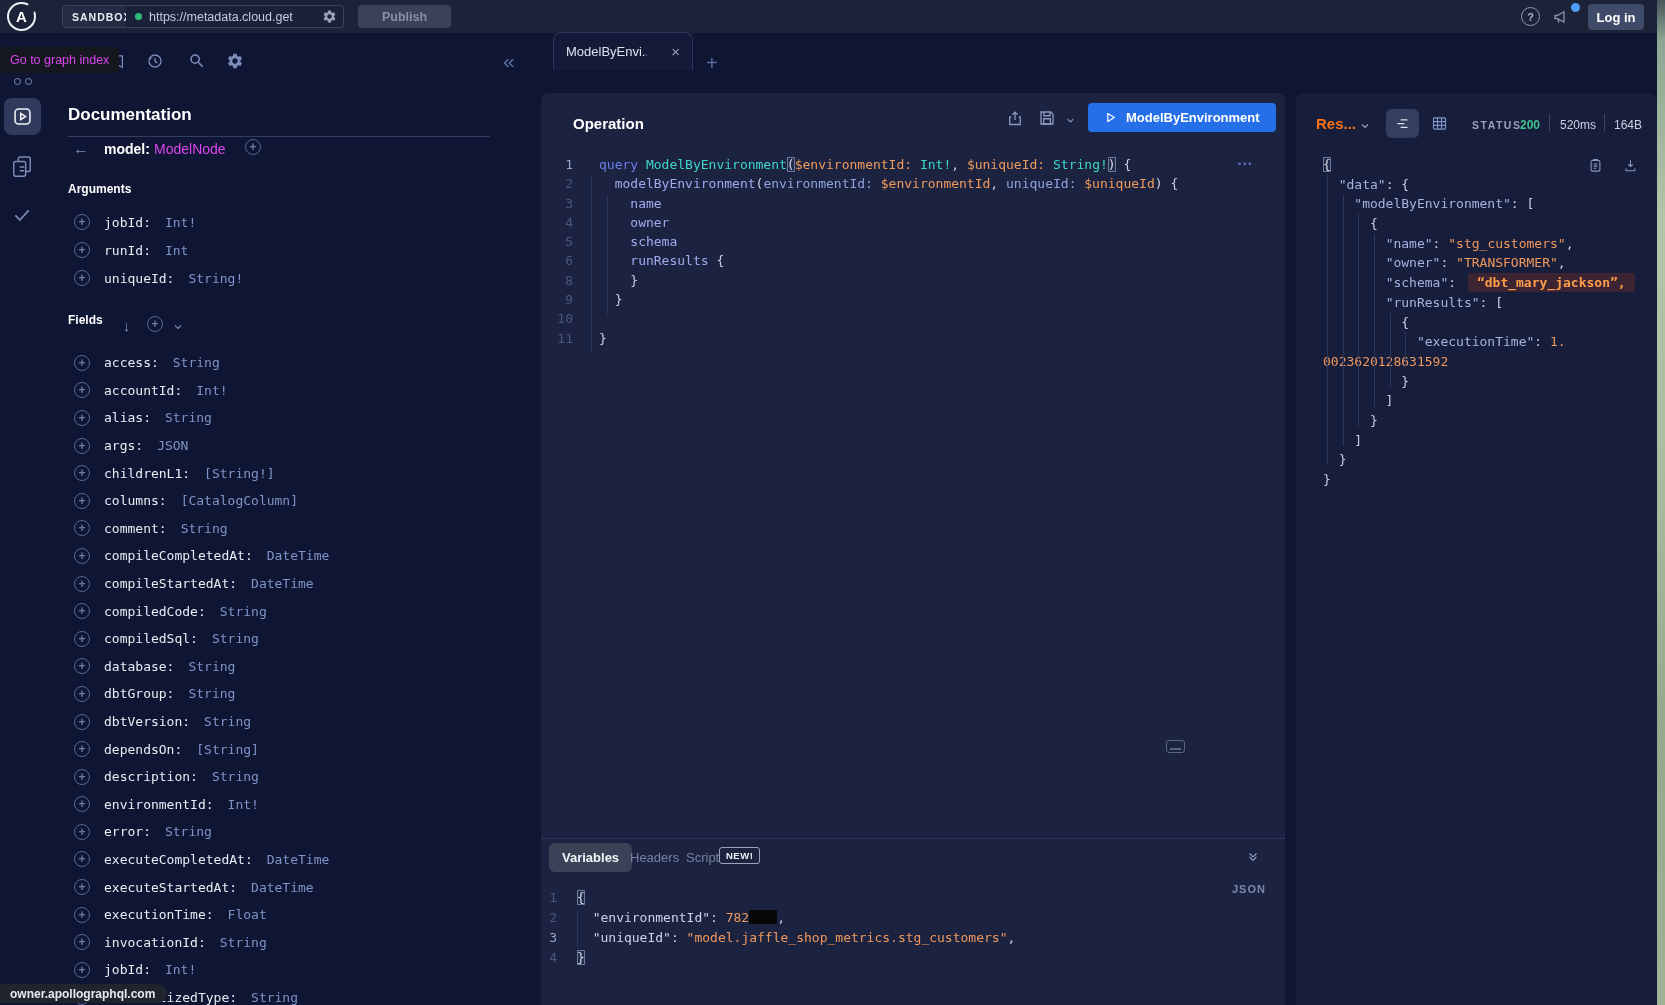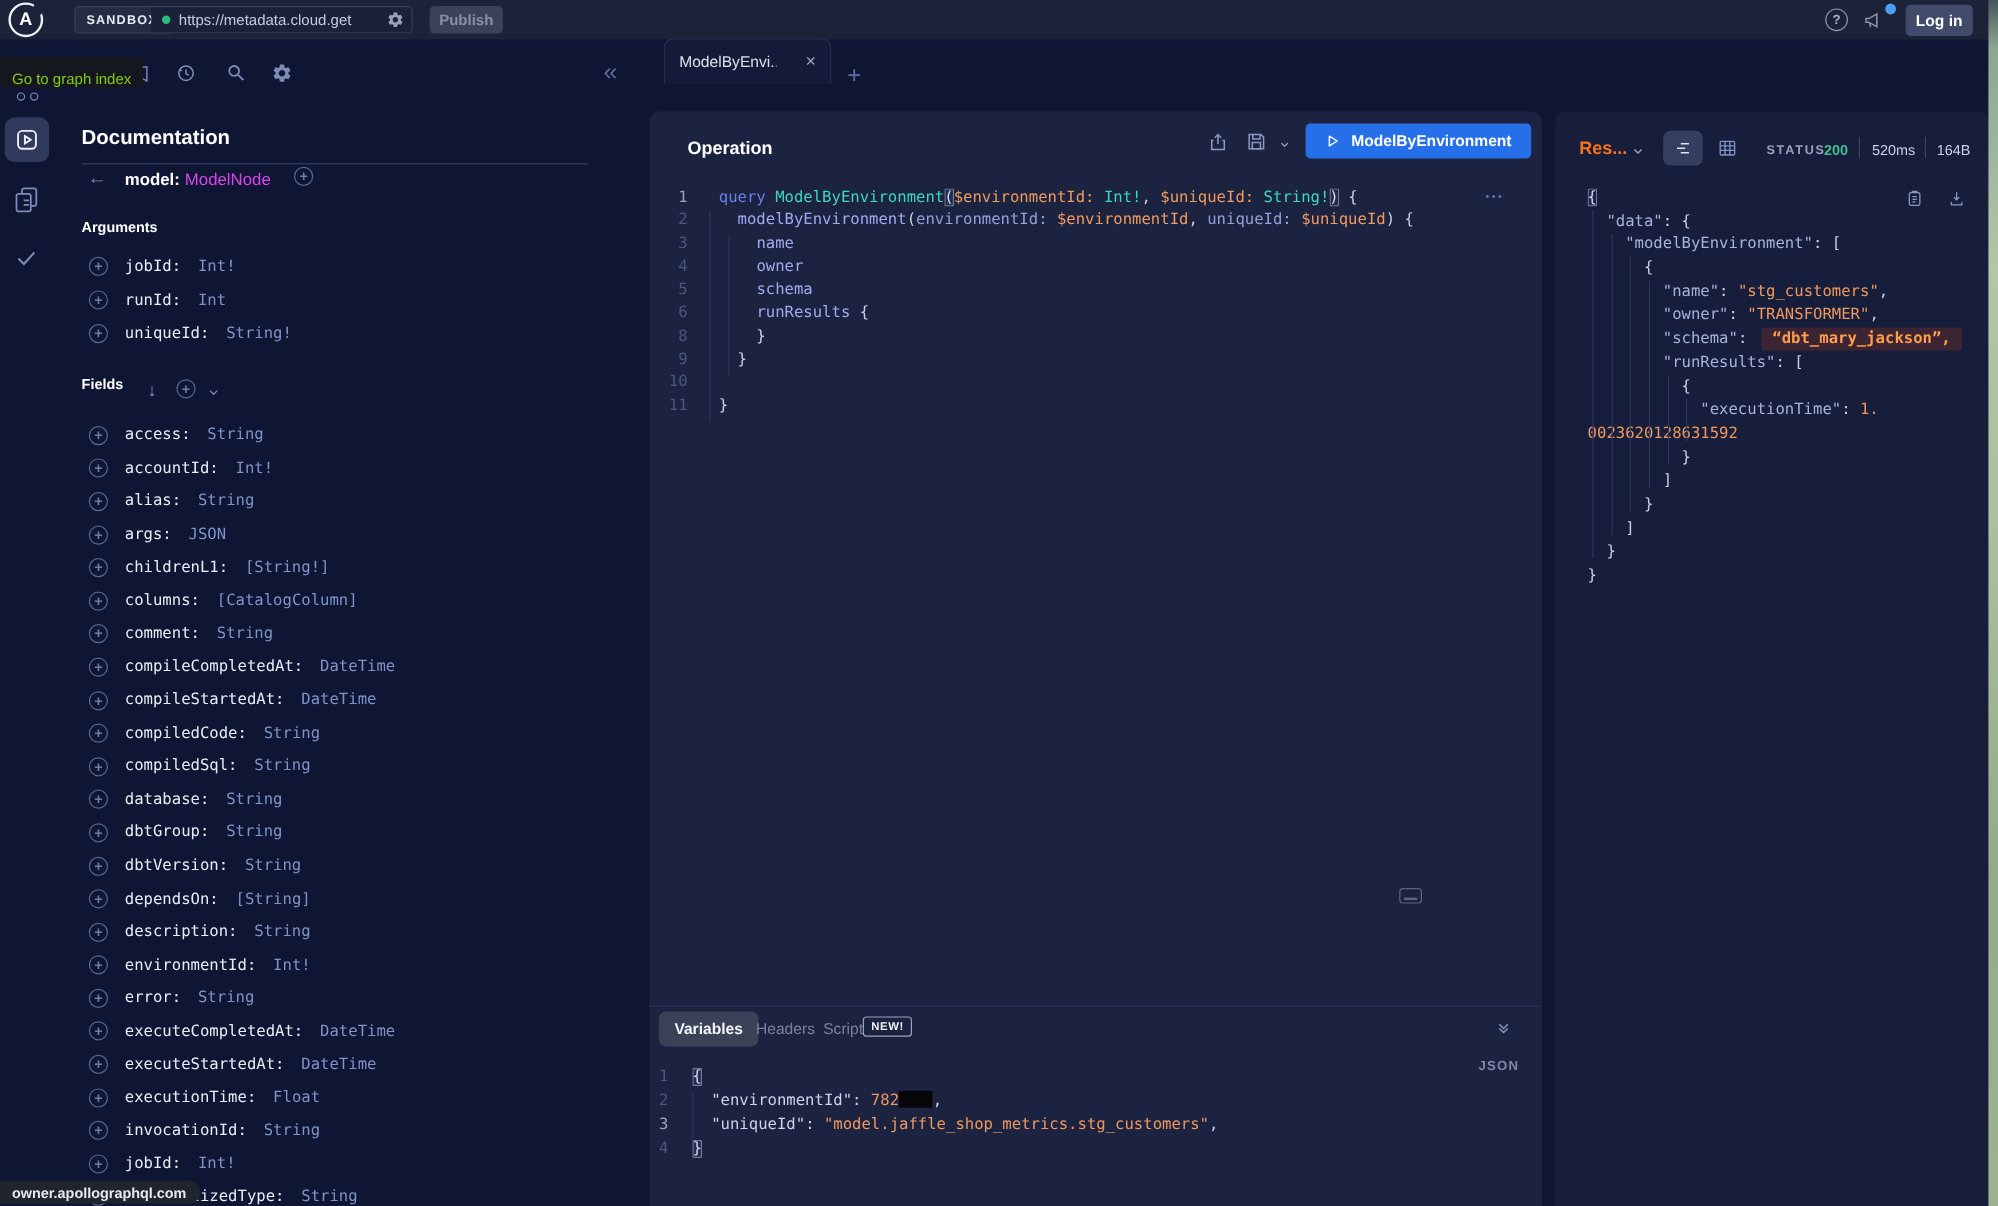--- a/index.html
+++ b/index.html
@@ -12,43 +12,43 @@
   .topbar{position:absolute;left:0;top:0;width:1665px;height:33px;background:#1c2338}
   .logo{position:absolute;left:7px;top:2px;width:29px;height:29px;border:2px solid #eef0f5;border-radius:50%;
         display:flex;align-items:center;justify-content:center;font-weight:700;font-size:15px;color:#fff;box-sizing:border-box}
   .logo::after{content:"";position:absolute;right:-3px;top:-2px;width:9px;height:9px;background:#1c2338;transform:rotate(35deg)}
   .sandbox-chip{position:absolute;left:62px;top:5px;height:23px;padding:0 9px;background:#242b42;border:1px solid #3a425c;
         border-radius:4px 0 0 4px;display:flex;align-items:center;font-size:10.5px;font-weight:700;letter-spacing:1px;color:#e8ebf2;box-sizing:border-box}
   .url-box{position:absolute;left:126px;top:5px;height:23px;width:218px;background:#1a2138;border:1px solid #3a425c;border-left:none;
         border-radius:0 4px 4px 0;display:flex;align-items:center;gap:7px;padding:0 6px 0 9px;box-sizing:border-box}
   .url-dot{width:7px;height:7px;border-radius:50%;background:#2dbd77;flex:none}
   .url-text{font-size:12.5px;color:#c6cbdb;white-space:nowrap;overflow:hidden;flex:1}
-  .publish-btn{position:absolute;left:358px;top:5px;height:23px;padding:0 8px;background:#3a4158;border-radius:4px;
+  .publish-btn{position:absolute;left:358px;top:5px;height:23px;padding:0 24px;background:#3a4158;border-radius:4px;
         display:flex;align-items:center;font-size:12.5px;font-weight:600;color:#8790a8}
   .help-circle{position:absolute;left:1521px;top:7px;width:19px;height:19px;border:1.5px solid #8b93ad;border-radius:50%;
         display:flex;align-items:center;justify-content:center;font-size:11px;font-weight:700;color:#aeb4c6;box-sizing:border-box}
   .megaphone{position:absolute;left:1551px;top:8px;color:#8b93ad}
   .notif-dot{position:absolute;left:1571px;top:3px;width:9px;height:9px;border-radius:50%;background:#4c9df5}
   .login-btn{position:absolute;left:1588px;top:4px;width:56px;height:26px;background:#3f4b68;border-radius:4px;
         display:flex;align-items:center;justify-content:center;font-size:13px;font-weight:700;color:#fff}
 
   
   .edge-strip{position:absolute;left:1657px;top:0;width:8px;height:1005px;
         background:linear-gradient(180deg,#46565b 0%,#8da692 4%,#b2c6a9 22%,#a9bf9f 45%,#93aa8c 72%,#9db394 100%)}
 
   
   .rail{position:absolute;left:0;top:33px;width:44px;height:972px}
   .rail-sel{position:absolute;left:4px;top:65px;width:37px;height:37px;background:#303a5c;border-radius:8px;
         display:flex;align-items:center;justify-content:center;color:#eef0f5}
   .rail-ic{position:absolute;color:#7c8cb8}
   .dotpair span{display:inline-block;width:5px;height:5px;border-radius:50%;border:1.5px solid #7c8cb8;margin-right:4px}
 
   
-  .tooltip{position:absolute;left:0;top:47px;height:26px;background:#15171f;border-radius:4px;display:flex;align-items:flex-end;
-        padding:0 10px;font-size:12.5px;color:#84cc16;z-index:50;white-space:nowrap}
+  .tooltip{position:absolute;left:0;top:47px;height:26px;background:#15171f;border-radius:4px;display:flex;align-items:center;
+        padding:0 10px;font-size:12.5px;color:#d946ef;z-index:50;white-space:nowrap}
 
   
   .dochead-ic{position:absolute;color:#7c8cb8}
 
   
   .docs{position:absolute;left:44px;top:81px;width:486px;height:924px}
   .docs-title{position:absolute;left:24px;top:24px;font-size:17px;font-weight:700;color:#fff}
   .docs-divider{position:absolute;left:24px;top:55px;width:422px;height:1px;background:#343c60}
   .crumb-back{position:absolute;left:29px;top:59px;color:#7c8cb8;font-size:16px}
   .crumb-name{position:absolute;left:60px;top:60px;font-size:14px;font-weight:700;color:#fff}

